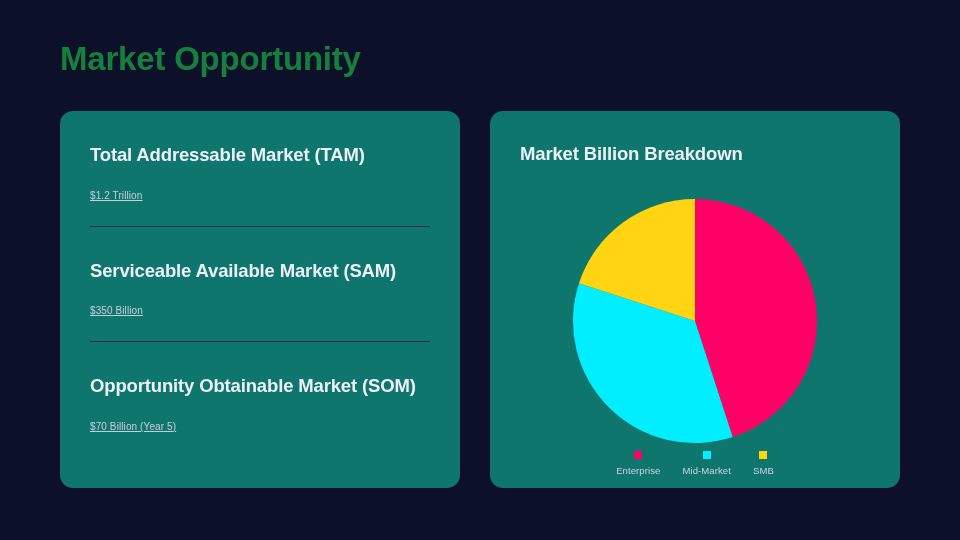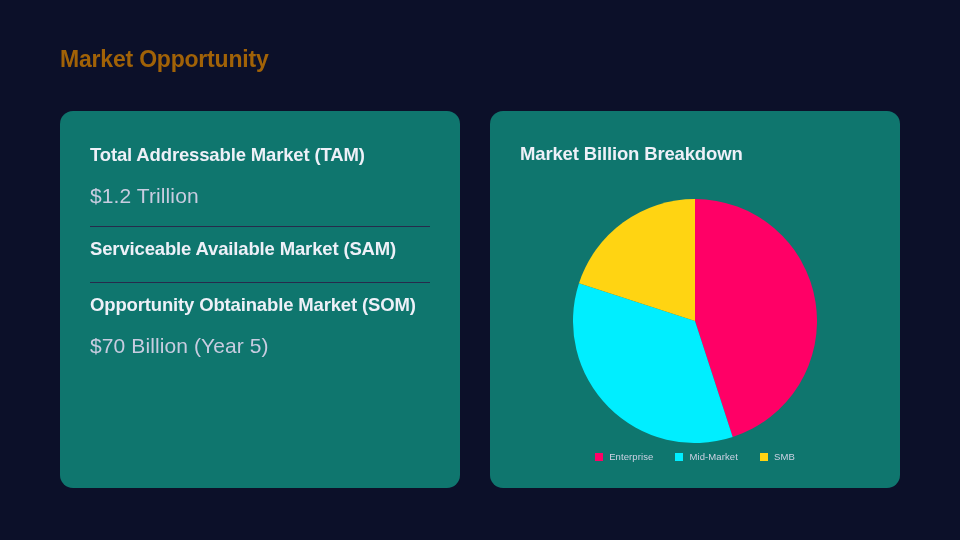--- a/index.html
+++ b/index.html
@@ -20,24 +20,24 @@
     position: absolute;
     inset: 0;
     width: 960px;
     height: 540px;
   }
 
   .slide-title {
     position: absolute;
     left: 60px;
     top: 38px;
-    font-size: 23px;
+    font-size: 33px;
     font-weight: bold;
     letter-spacing: -0.2px;
-    color: #a16207;
+    color: #15803d;
     margin: 0;
     line-height: 42px;
   }
 
   
   .card {
     position: absolute;
     background: #0f766e;
     border-radius: 13px;
   }
@@ -60,36 +60,37 @@
     left: 30px;
     top: 30px;
     width: 340px;
   }
   .metric {
     position: relative;
   }
   .metric + .metric {
     border-top: 1px solid #262b4c;
     margin-top: 19px;
-    padding-top: 8px;
+    padding-top: 30px;
   }
   .metric-label {
     font-size: 18.5px;
     font-weight: bold;
     color: #eef0f8;
     line-height: 28.5px;
     letter-spacing: -0.15px;
     margin: 0;
   }
   .metric-value {
-    font-size: 21px;
+    font-size: 10px;
     color: #c8cce0;
     line-height: 22px;
     margin: 15px 0 0 0;
     letter-spacing: 0.1px;
+    text-decoration: underline;
   }
 
   
   .chart-title {
     position: absolute;
     left: 30px;
     top: 30px;
     font-size: 18.5px;
     font-weight: bold;
     color: #eef0f8;
@@ -118,20 +119,21 @@
     width: 410px;
     display: flex;
     justify-content: center;
     align-items: center;
     gap: 22px;
   }
   .legend-item {
     display: flex;
     align-items: center;
     gap: 6px;
+    flex-direction: column;
   }
   .legend-swatch {
     width: 8px;
     height: 8px;
     flex: none;
     display: block;
   }
   .legend-label {
     font-size: 9.5px;
     color: #ced2e4;
@@ -150,20 +152,21 @@
   <div class="card card-left">
     <div class="metrics">
 
       <div class="metric">
         <p class="metric-label">Total Addressable Market (TAM)</p>
         <p class="metric-value">$1.2 Trillion</p>
       </div>
 
       <div class="metric">
         <p class="metric-label">Serviceable Available Market (SAM)</p>
+        <p class="metric-value">$350 Billion</p>
       </div>
 
       <div class="metric">
         <p class="metric-label">Opportunity Obtainable Market (SOM)</p>
         <p class="metric-value">$70 Billion (Year 5)</p>
       </div>
 
     </div>
   </div>
 

